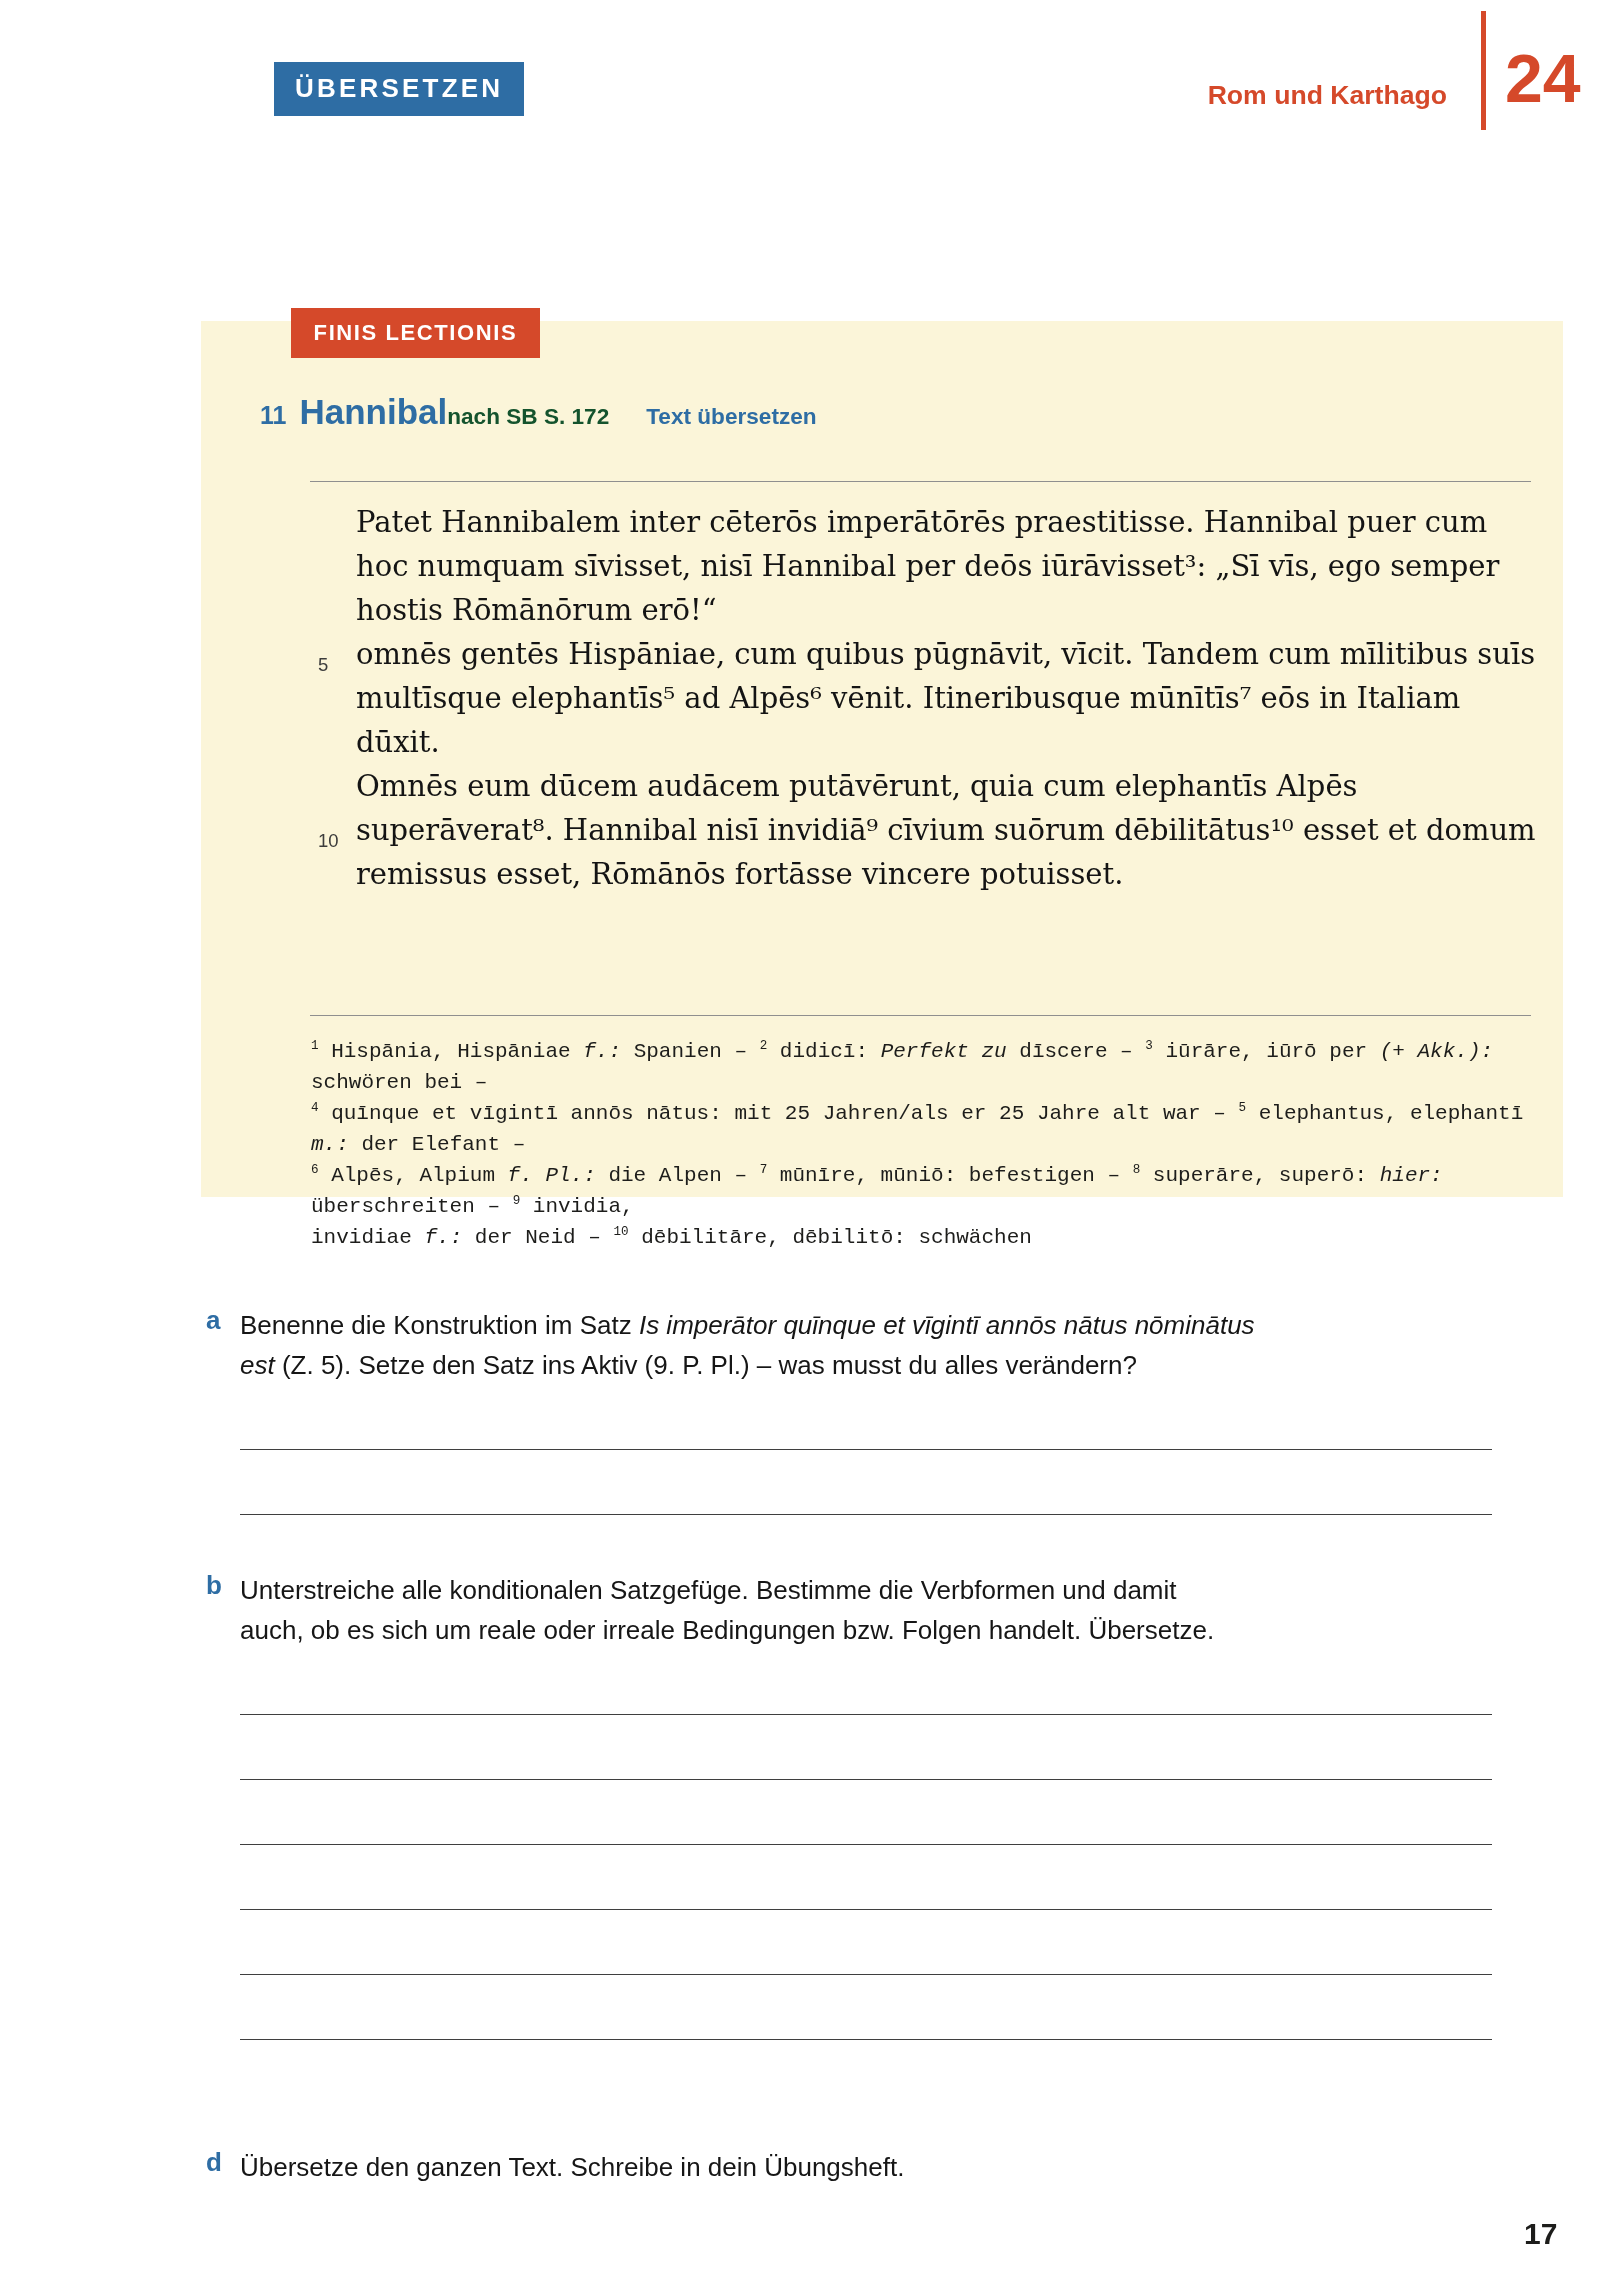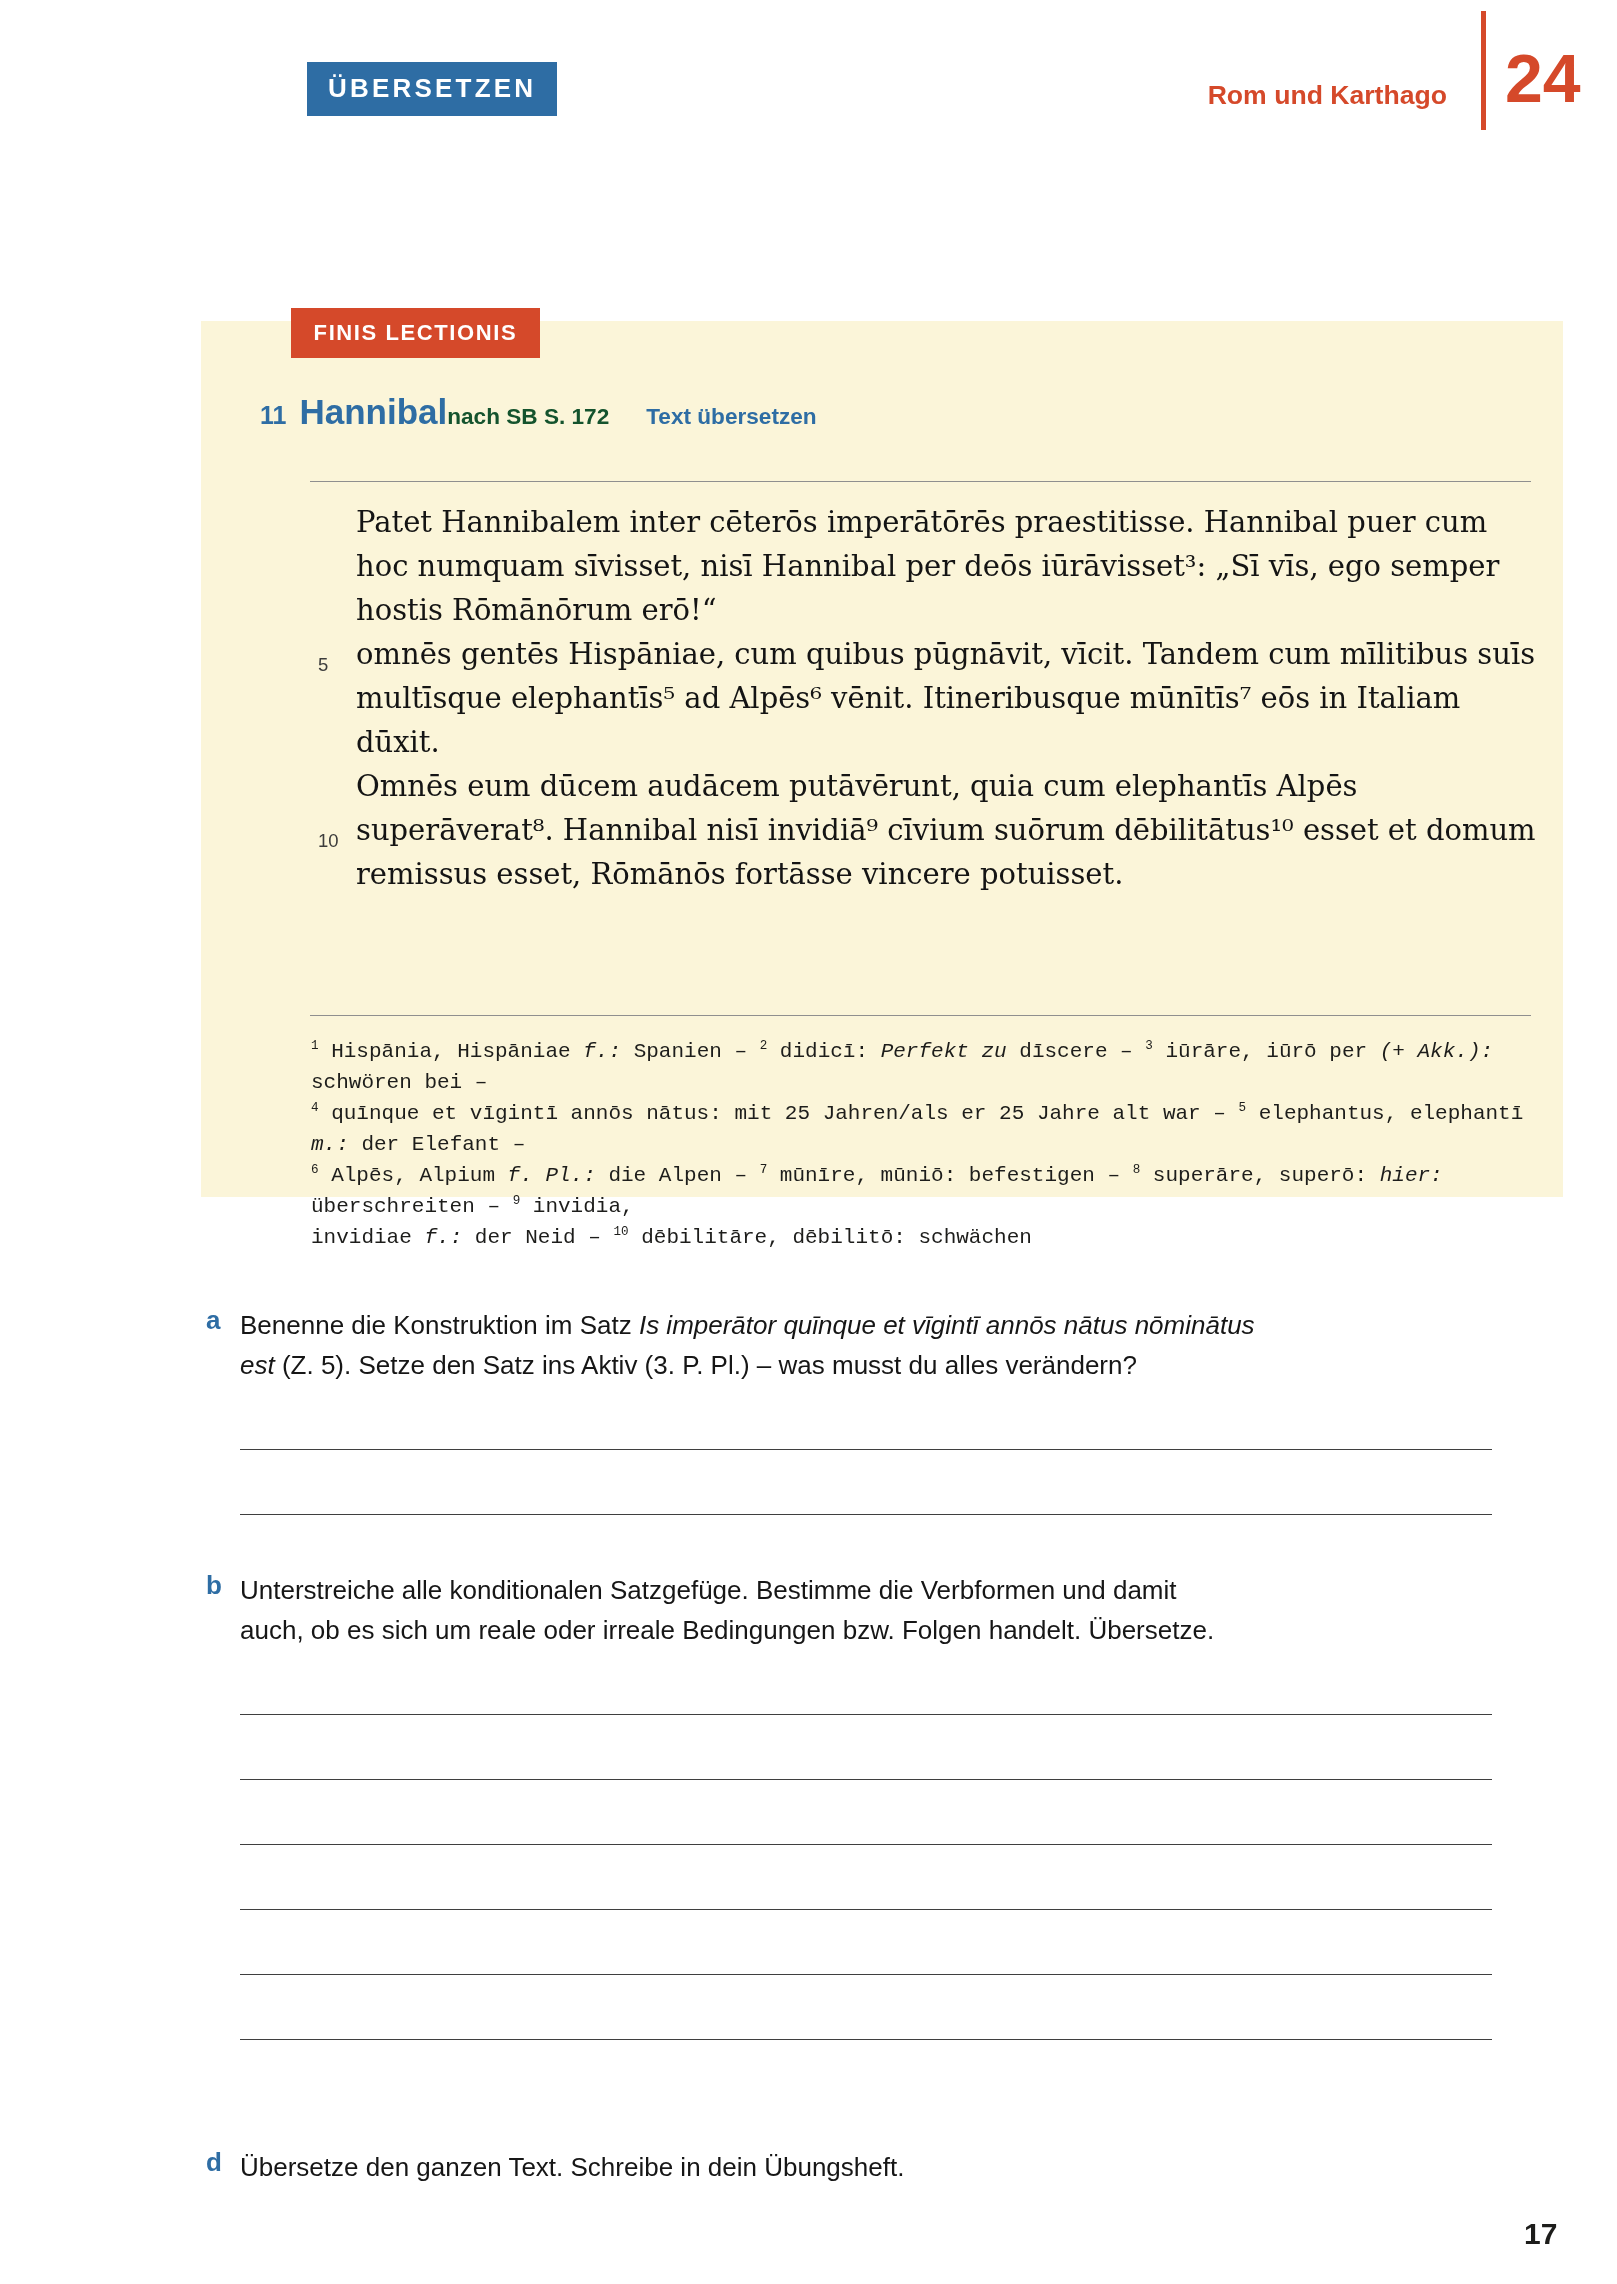--- a/index.html
+++ b/index.html
@@ -6,21 +6,21 @@
   html,body { background:#ffffff; }
   .page {
     position:relative; width:1618px; height:2284px; background:#ffffff;
     font-family:"Liberation Sans", sans-serif; color:#1d1d1b; overflow:hidden;
     --blue:#2e6da4; --red:#d5492a; --boxbg:#fbf5d9;
   }
 
   
   .section-badge {
     position:absolute; left:274px; top:62px; background:var(--blue); color:#fff;
-    font-size:26px; font-weight:bold; letter-spacing:3.2px; padding:11.3px 21px;margin-left:33px;
+    font-size:26px; font-weight:bold; letter-spacing:3.2px; padding:11.3px 21px;
   }
   .chapter-title { position:absolute; right:171px; top:80px; color:var(--red); font-size:26.6px; font-weight:bold; }
   .chapter-rule { position:absolute; left:1481px; top:11.3px; width:4.8px; height:119px; background:var(--red); }
   .chapter-number { position:absolute; left:1505px; top:39px; color:var(--red); font-size:68px; font-weight:bold; }
 
   
   .lesson-box { position:absolute; left:201px; top:321px; width:1362px; height:876px; background:var(--boxbg); }
   .finis-badge {
     position:absolute; left:90px; top:-13px; background:var(--red); color:#fff;
     font-size:22px; font-weight:bold; letter-spacing:1.6px; padding:12px 22.6px;
@@ -102,21 +102,21 @@
         <div class="footnote-line"><sup>1</sup><span> Hispānia, Hispāniae </span><span class="it">f.:</span><span> Spanien – </span><sup>2</sup><span> didicī: </span><span class="it">Perfekt zu</span><span> dīscere – </span><sup>3</sup><span> iūrāre, iūrō per </span><span class="it">(+ Akk.):</span><span> schwören bei –</span></div>
         <div class="footnote-line"><sup>4</sup><span> quīnque et vīgintī annōs nātus: mit 25 Jahren/als er 25 Jahre alt war – </span><sup>5</sup><span> elephantus, elephantī </span><span class="it">m.:</span><span> der Elefant –</span></div>
         <div class="footnote-line"><sup>6</sup><span> Alpēs, Alpium </span><span class="it">f. Pl.:</span><span> die Alpen – </span><sup>7</sup><span> mūnīre, mūniō: befestigen – </span><sup>8</sup><span> superāre, superō: </span><span class="it">hier:</span><span> überschreiten – </span><sup>9</sup><span> invidia,</span></div>
         <div class="footnote-line"><span>invidiae </span><span class="it">f.:</span><span> der Neid – </span><sup>10</sup><span> dēbilitāre, dēbilitō: schwächen</span></div>
       </div>
   </section>
 
   <section class="tasks" id="tasks">
       <div class="task">
         <span class="task-letter">a</span>
-        <div class="task-text"><span>Benenne die Konstruktion im Satz </span><span class="it">Is imperātor quīnque et vīgintī annōs nātus nōminātus</span><br><span class="it">est</span><span> (Z. 5). Setze den Satz ins Aktiv (3. P. Pl.) – was musst du alles verändern?</span></div>
+        <div class="task-text"><span>Benenne die Konstruktion im Satz </span><span class="it">Is imperātor quīnque et vīgintī annōs nātus nōminātus</span><br><span class="it">est</span><span> (Z. 5). Setze den Satz ins Aktiv (9. P. Pl.) – was musst du alles verändern?</span></div>
         <div class="answer-line"></div>
         <div class="answer-line"></div>
       </div>
       <div class="task">
         <span class="task-letter">b</span>
         <div class="task-text"><span>Unterstreiche alle konditionalen Satzgefüge. Bestimme die Verbformen und damit</span><br><span>auch, ob es sich um reale oder irreale Bedingungen bzw. Folgen handelt. Übersetze.</span></div>
         <div class="answer-line"></div>
         <div class="answer-line"></div>
         <div class="answer-line"></div>
         <div class="answer-line"></div>

